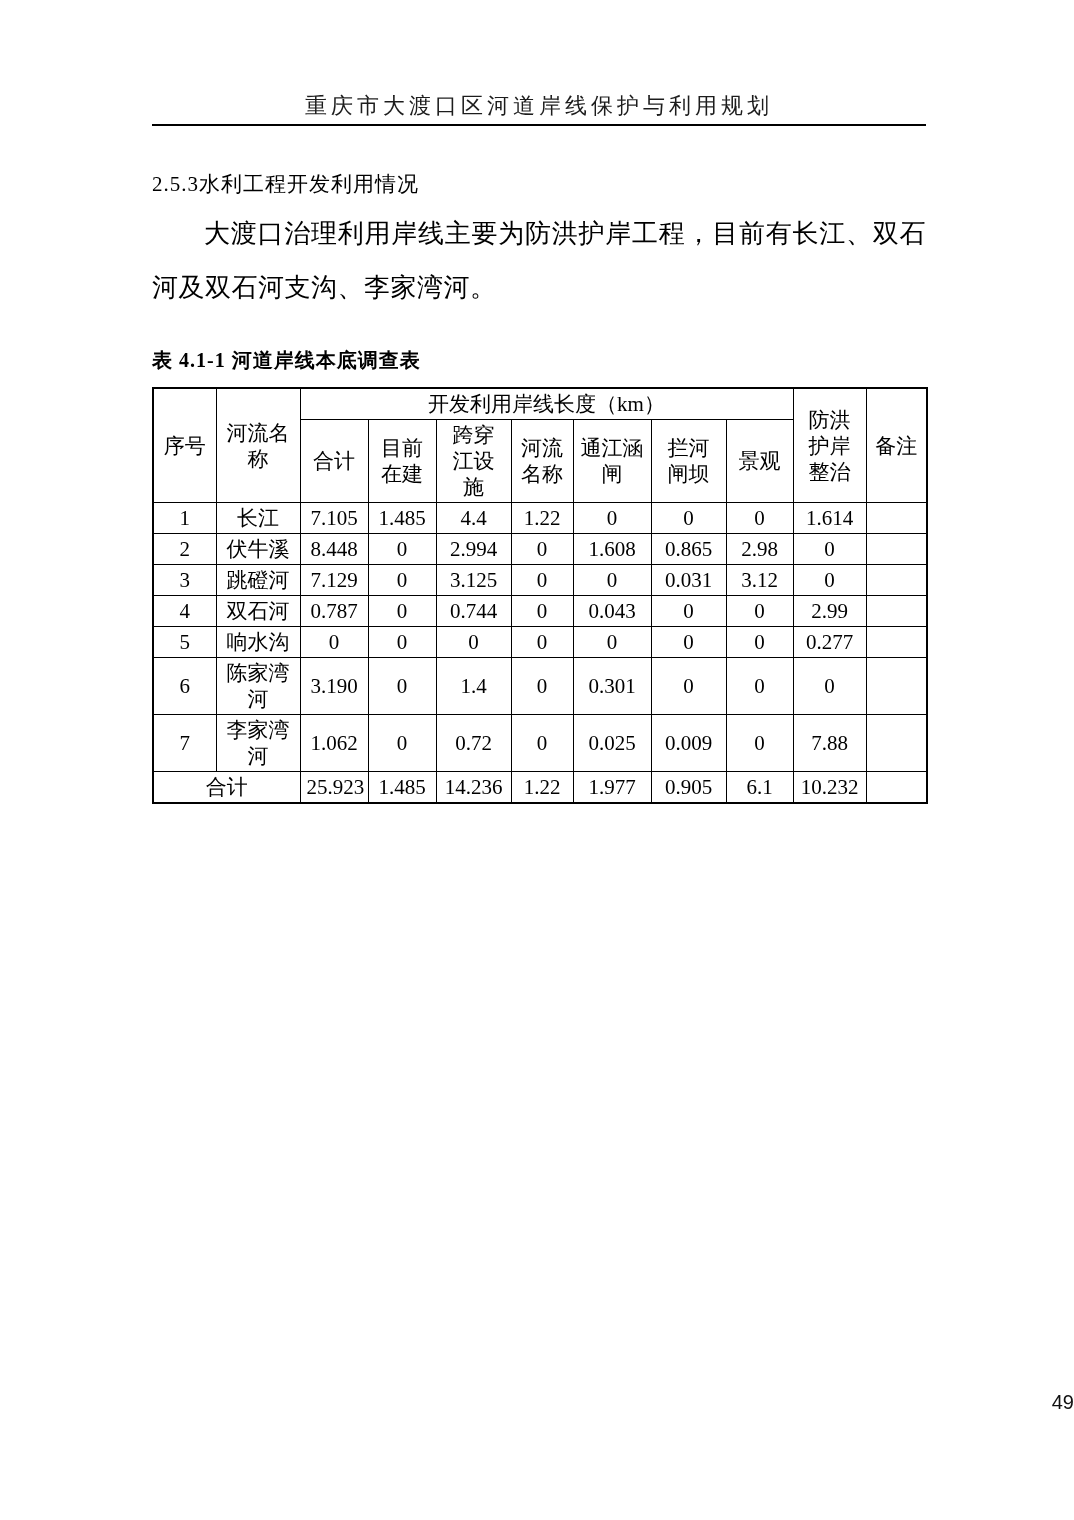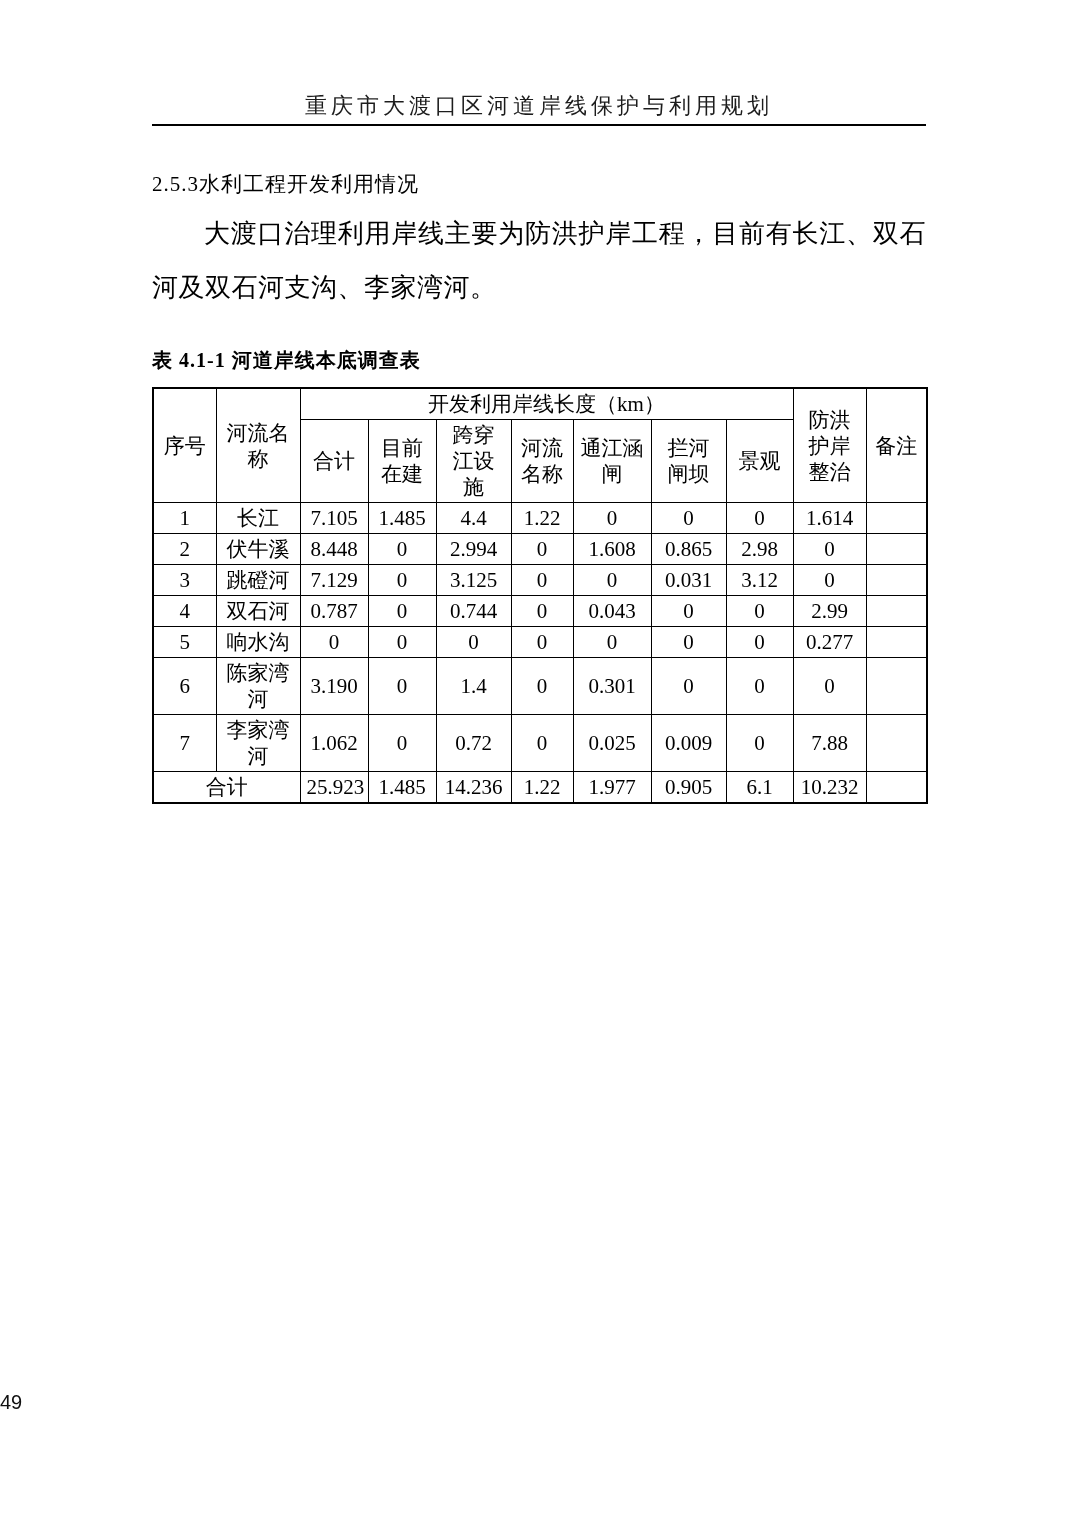--- a/index.html
+++ b/index.html
@@ -80,21 +80,21 @@
     overflow: hidden;
   }
   table.data-table thead tr.hr1 th { height: 30px; }
   table.data-table thead tr.hr2 th { height: 60px; }
   table.data-table tbody td { height: 30px; }
   .page-number {
     position: absolute;
     left: 0;
     right: 0;
     top: 1390px;
-    text-align: left;
+    text-align: right;
     font-family: "Liberation Sans", "DejaVu Sans", sans-serif;
     font-size: 20px;
     line-height: 24px;
     color: #111111;
   }
 </style>
 </head>
 <body>
 
 <div class="page">

